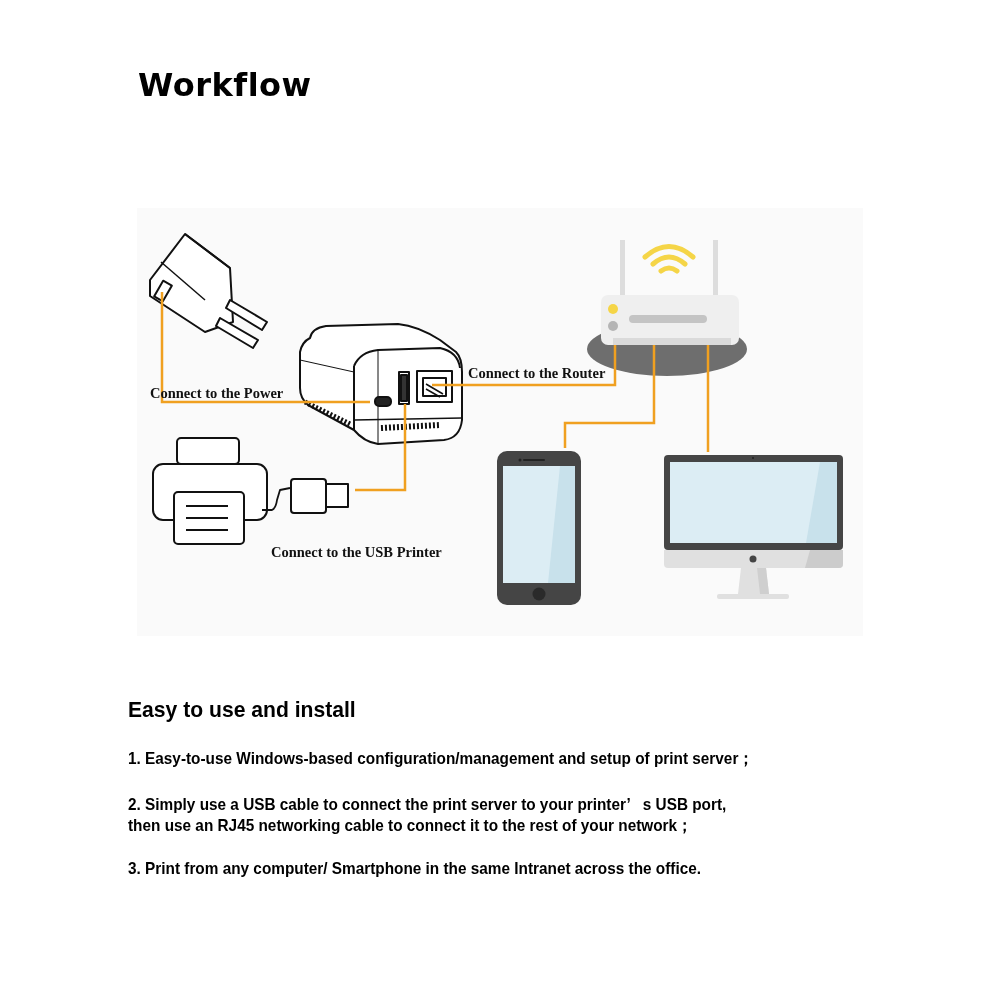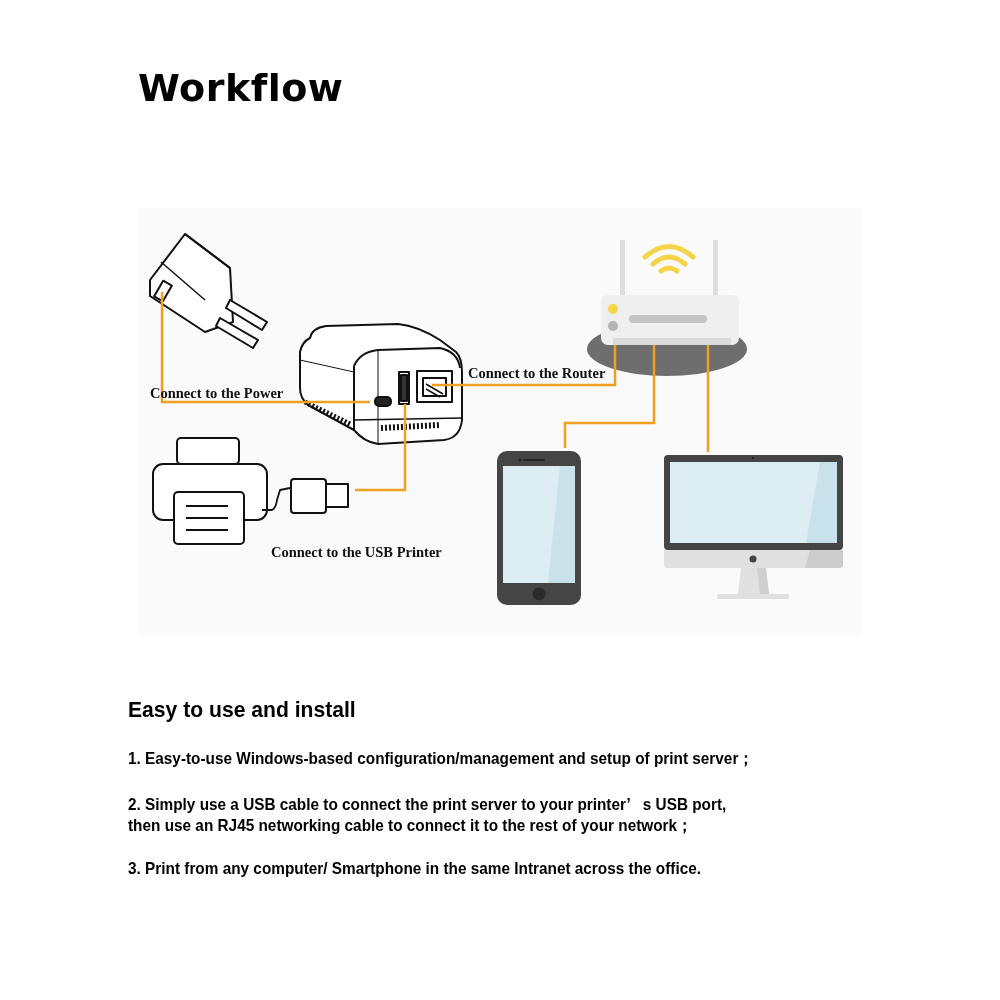--- a/index.html
+++ b/index.html
@@ -1,17 +1,17 @@
 <!DOCTYPE html>
 <html><head>
 <meta charset="utf-8">
 <style>
   html, body { margin: 0; padding: 0; background: #ffffff; }
   body { width: 1000px; height: 1000px; position: relative; overflow: hidden; font-family: "DejaVu Sans", sans-serif; }
-  .title { position: absolute; left: 138px; top: 66px; font-size: 38px; font-weight: bold; color: #000; letter-spacing: 0.5px; font-family: "DejaVu Sans", sans-serif; }
+  .title { position: absolute; left: 138px; top: 66px; font-size: 32px; font-weight: bold; color: #000; letter-spacing: 0.5px; font-family: "DejaVu Sans", sans-serif; }
   .panel { position: absolute; left: 137px; top: 208px; width: 726px; height: 428px; background: #fafafa; }
   svg.diagram { position: absolute; left: 0; top: 0; width: 1000px; height: 1000px; }
   .lbl { font-family: "Liberation Serif", serif; font-weight: bold; font-size: 14.5px; fill: #111; }
   .section-title { position: absolute; left: 128px; top: 697px; font-size: 22px; font-weight: bold; color: #000; font-family: "Liberation Sans", sans-serif; transform: scaleX(0.96); transform-origin: left; }
   .feat { position: absolute; left: 128px; font-size: 16.5px; font-weight: bold; color: #000; line-height: 20px; font-family: "Liberation Sans", sans-serif; white-space: pre; transform-origin: left; }
   #f1 { top: 748px; transform: scaleX(0.93); }
   #f2a { top: 794px; transform: scaleX(0.93); }
   #f2b { top: 815px; transform: scaleX(0.93); }
   #f3 { top: 858px; transform: scaleX(0.93); }
 </style>

